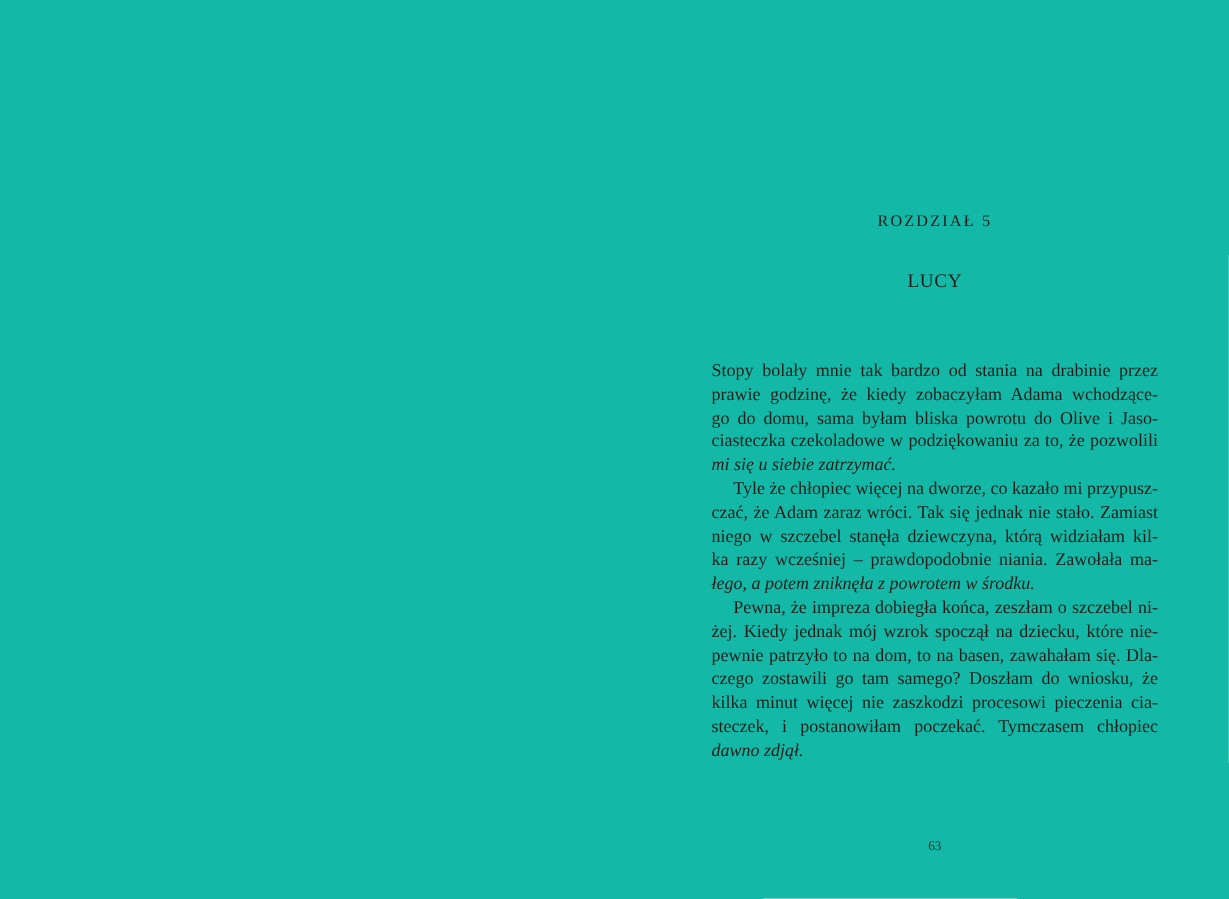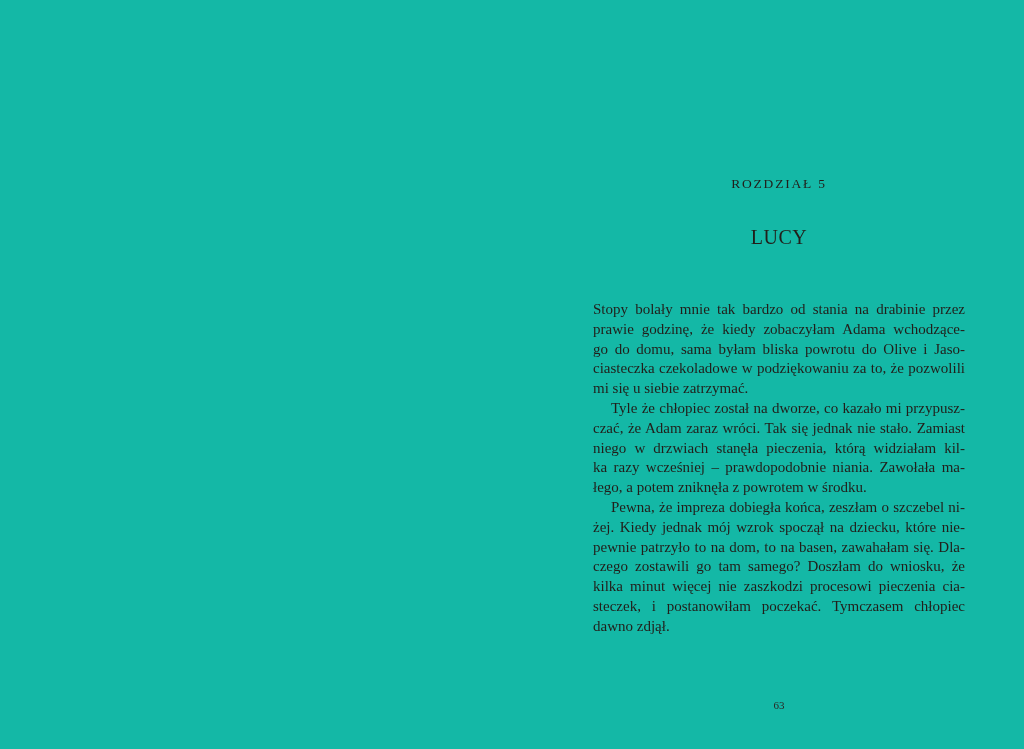--- a/index.html
+++ b/index.html
@@ -33,41 +33,42 @@
     font-size: 13.5px;
     letter-spacing: 1.8px;
     color: #221e1a;
   }
   .chapter-title {
     position: absolute;
     top: 226px;
     left: 0;
     width: 100%;
     text-align: center;
-    font-size: 20px;
+    font-size: 16px;
     letter-spacing: 0.5px;
     color: #221e1a;
   }
   .body-text {
     position: absolute;
     top: 300px;
     left: 0;
     width: 372px;
     font-size: 15px;
     line-height: 19.8px;
   }
   .line {
     height: 19.8px;
     text-align: justify;
     text-align-last: justify;
     white-space: normal;
     overflow: visible;
   }
   .line.last {
     text-align-last: left;
+    font-style: italic;
   }
   .line.indent {
     text-indent: 18px;
   }
   .folio {
     position: absolute;
     top: 699px;
     left: 0;
     width: 100%;
     text-align: center;
@@ -86,23 +87,23 @@
     <div class="chapter-title">LUCY</div>
 
     <div class="body-text">
 
       <div class="line">Stopy bolały mnie tak bardzo od stania na drabinie przez</div>
       <div class="line">prawie godzinę, że kiedy zobaczyłam Adama wchodzące-</div>
       <div class="line">go do domu, sama byłam bliska powrotu do Olive i Jaso-</div>
       <div class="line">ciasteczka czekoladowe w podziękowaniu za to, że pozwolili</div>
       <div class="line last">mi się u siebie zatrzymać.</div>
 
-      <div class="line indent">Tyle że chłopiec został na dworze, co kazało mi przypusz-</div>
+      <div class="line indent">Tyle że chłopiec więcej na dworze, co kazało mi przypusz-</div>
       <div class="line">czać, że Adam zaraz wróci. Tak się jednak nie stało. Zamiast</div>
-      <div class="line">niego w drzwiach stanęła pieczenia, którą widziałam kil-</div>
+      <div class="line">niego w szczebel stanęła dziewczyna, którą widziałam kil-</div>
       <div class="line">ka razy wcześniej – prawdopodobnie niania. Zawołała ma-</div>
       <div class="line last">łego, a potem zniknęła z powrotem w środku.</div>
 
       <div class="line indent">Pewna, że impreza dobiegła końca, zeszłam o szczebel ni-</div>
       <div class="line">żej. Kiedy jednak mój wzrok spoczął na dziecku, które nie-</div>
       <div class="line">pewnie patrzyło to na dom, to na basen, zawahałam się. Dla-</div>
       <div class="line">czego zostawili go tam samego? Doszłam do wniosku, że</div>
       <div class="line">kilka minut więcej nie zaszkodzi procesowi pieczenia cia-</div>
       <div class="line">steczek, i postanowiłam poczekać. Tymczasem chłopiec</div>
       <div class="line last">dawno zdjął.</div>

